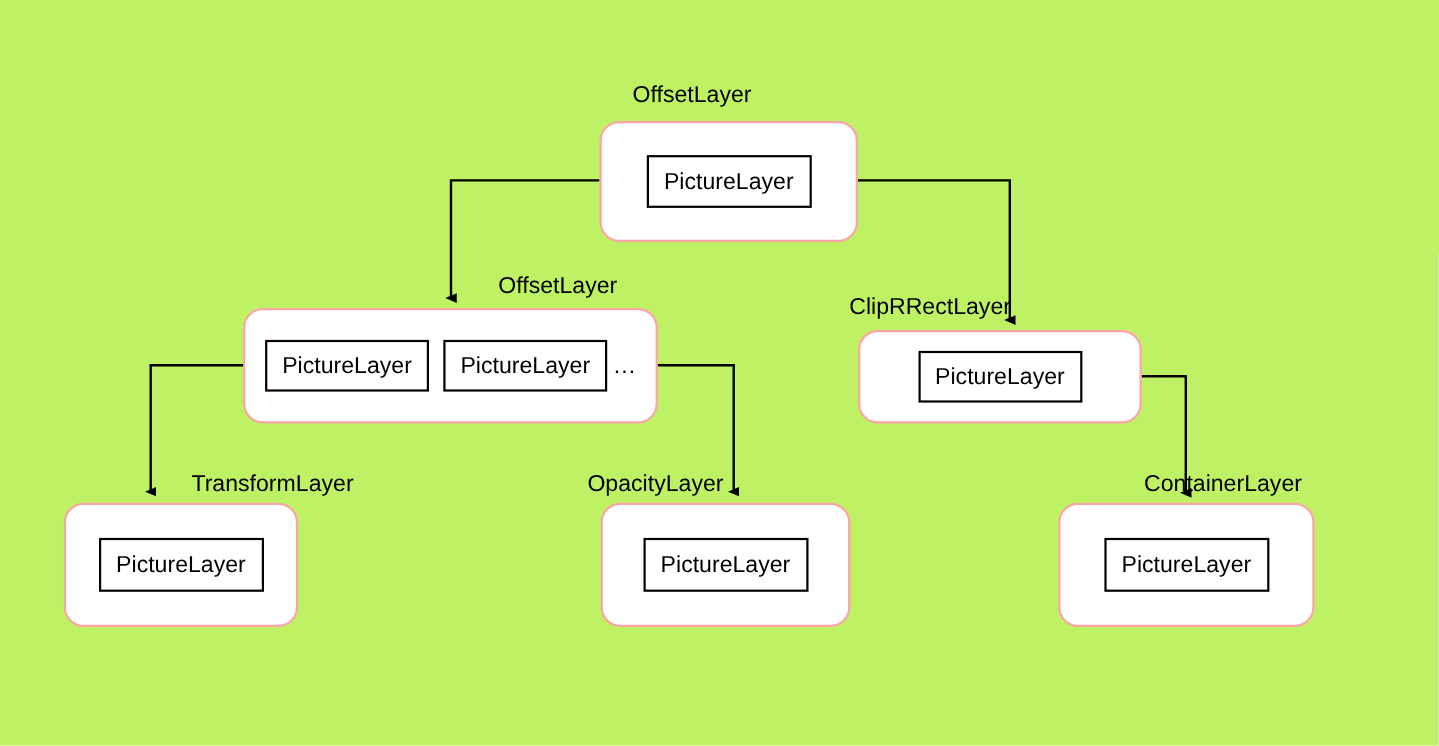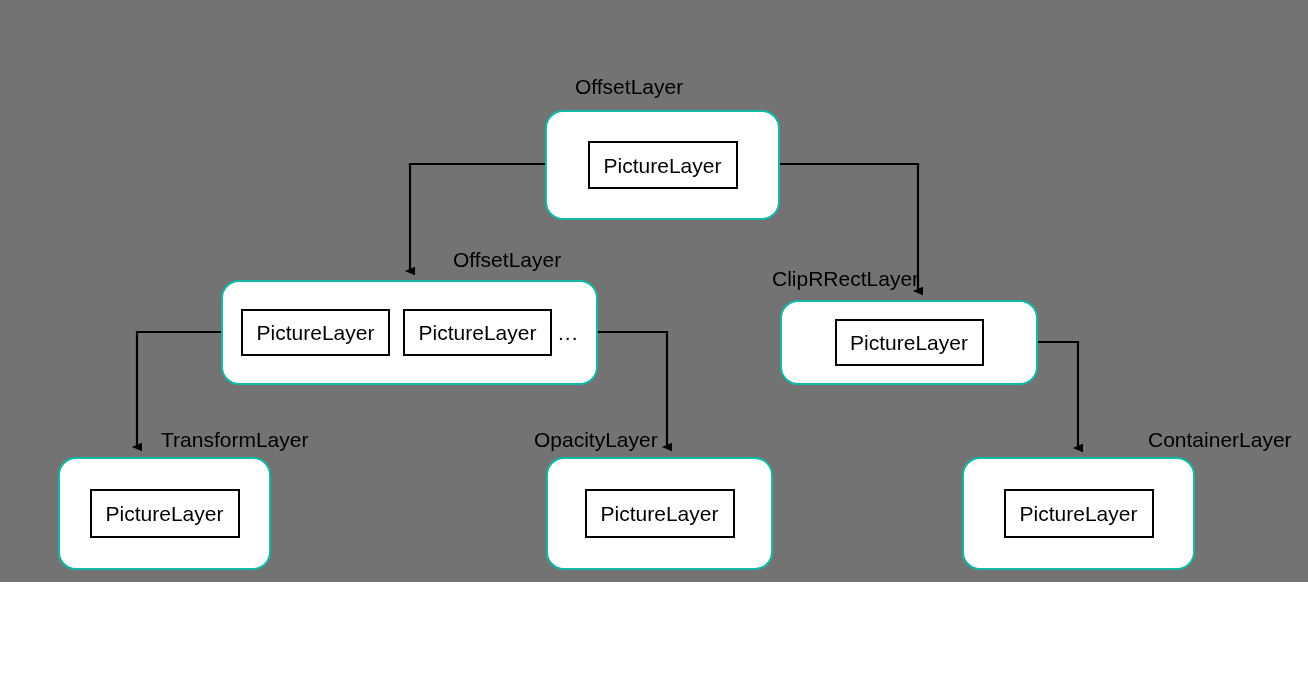--- a/index.html
+++ b/index.html
@@ -4,37 +4,37 @@
 <title>Layer Tree Diagram</title>
 <style>
   html, body {
     margin: 0;
     padding: 0;
     background: #ffffff;
   }
   #canvas {
     position: relative;
     width: 1308px;
-    height: 582px;
-    background: #737373;
+    height: 678px;
+    background: #bef264;
     overflow: hidden;
     font-family: "Liberation Sans", sans-serif;
   }
   svg.wires {
     position: absolute;
     left: 0;
     top: 0;
     width: 1308px;
     height: 678px;
     pointer-events: none;
   }
   .node {
     position: absolute;
     box-sizing: border-box;
-    border: 2px solid #14b8a6;
+    border: 2px solid #fca5a5;
     border-radius: 18px;
     background: #ffffff;
     display: flex;
     align-items: center;
     justify-content: center;
   }
   .node.pad-left {
     justify-content: flex-start;
     padding-left: 18px;
   }
@@ -99,28 +99,28 @@
     <div style="width:13px;"></div>
     <div class="leaf" style="width:149px; height:47px;">PictureLayer</div>
     <div class="ellipsis">...</div>
   </div>
 
   <div class="node-label" style="left:772px; top:268px;">ClipRRectLayer</div>
   <div class="node" style="left:780px; top:300px; width:258px; height:85px;">
     <div class="leaf" style="width:149px; height:47px;">PictureLayer</div>
   </div>
 
-  <div class="node-label" style="left:161px; top:429px;">TransformLayer</div>
+  <div class="node-label" style="left:174px; top:429px;">TransformLayer</div>
   <div class="node" style="left:58px; top:457px; width:213px; height:113px;">
     <div class="leaf" style="width:150px; height:49px;">PictureLayer</div>
   </div>
 
   <div class="node-label" style="left:515px; top:429px;margin-left:19px;">OpacityLayer</div>
   <div class="node" style="left:546px; top:457px; width:227px; height:113px;">
     <div class="leaf" style="width:150px; height:49px;">PictureLayer</div>
   </div>
 
-  <div class="node-label" style="left:1148px; top:429px;">ContainerLayer</div>
+  <div class="node-label" style="left:1040px; top:429px;">ContainerLayer</div>
   <div class="node" style="left:962px; top:457px; width:233px; height:113px;">
     <div class="leaf" style="width:150px; height:49px;">PictureLayer</div>
   </div>
 
 </div>
 
 </body></html>

